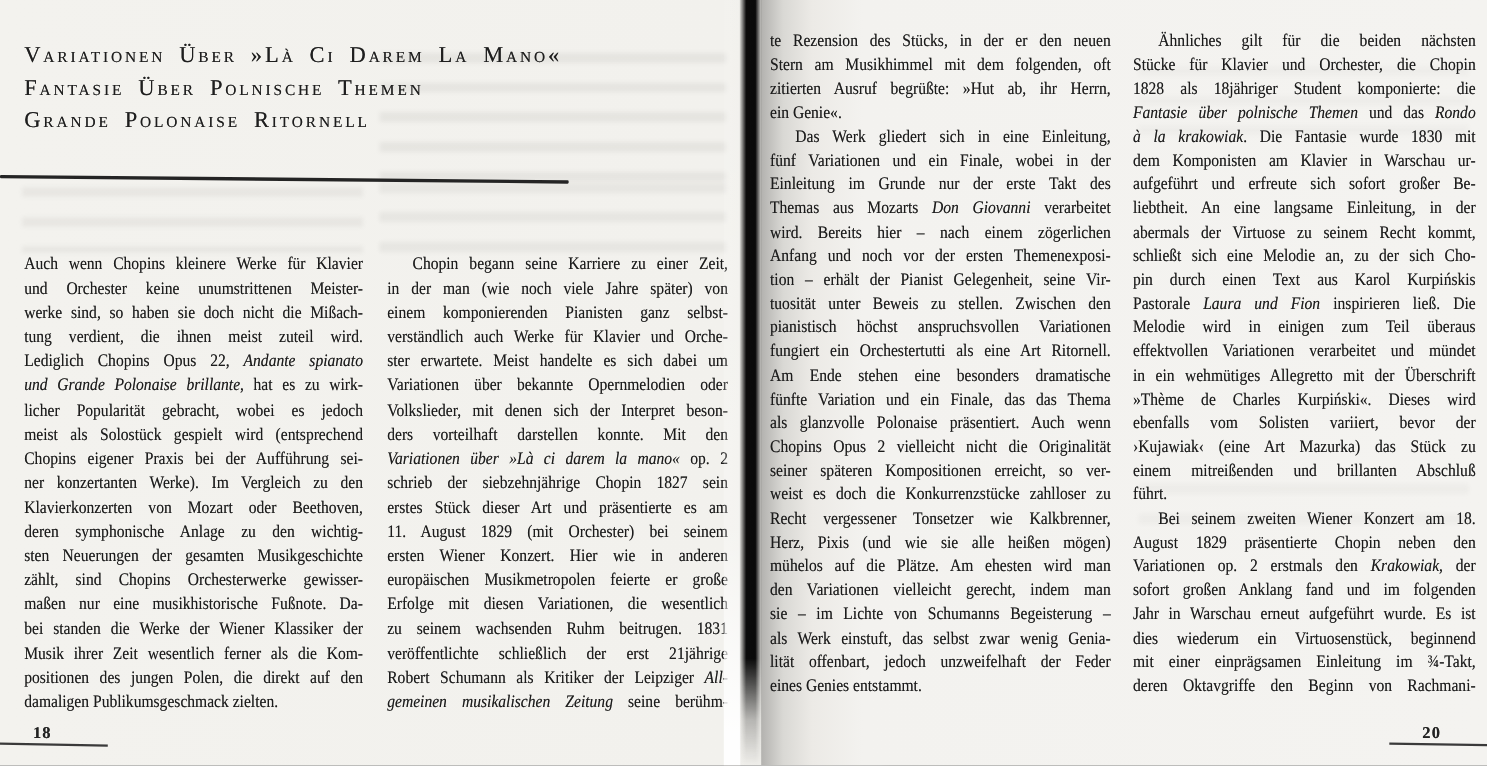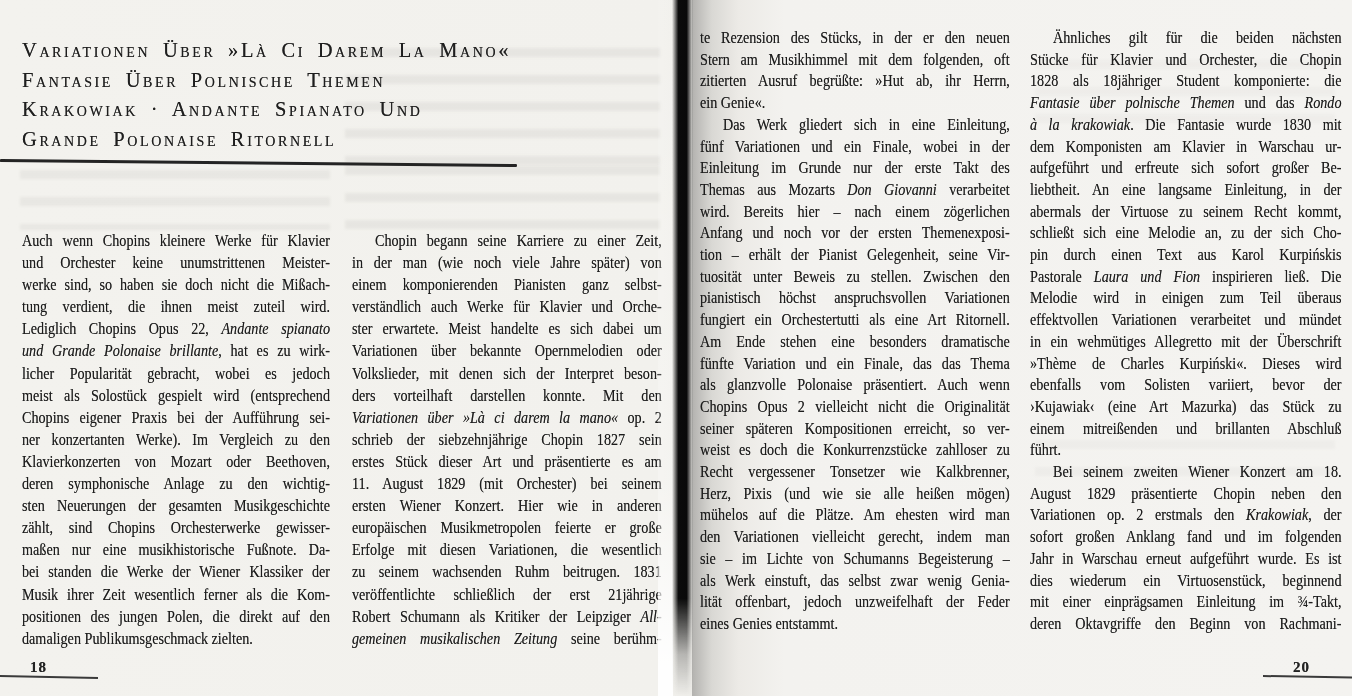--- a/index.html
+++ b/index.html
@@ -84,21 +84,20 @@
 <div class="spread">
 
   <div class="page page-left">
     <div class="bleed" style="left:345px; top:48px;  width:315px; height:128px; opacity:0.34;"></div>
     <div class="bleed" style="left:20px;  top:170px; width:310px; height:60px;  opacity:0.30;"></div>
     <div class="bleed" style="left:345px; top:166px; width:315px; height:66px;  opacity:0.32;"></div>
 
     <div class="title-block">
       <div class="title-line">Variationen Über »Là Ci Darem La Mano«</div>
       <div class="title-line">Fantasie Über Polnische Themen</div>
-      <div class="title-line">Krakowiak · Andante Spianato Und</div>
       <div class="title-line">Grande Polonaise Ritornell</div>
     </div>
     <div class="title-rule"></div>
 
     <div id="col-1" class="col col-left">
         <div class="line"><span>Auch wenn Chopins kleinere Werke für Klavier</span></div>
         <div class="line"><span>und Orchester keine unumstrittenen Meister-</span></div>
         <div class="line"><span>werke sind, so haben sie doch nicht die Mißach-</span></div>
         <div class="line"><span>tung verdient, die ihnen meist zuteil wird.</span></div>
         <div class="line"><span>Lediglich Chopins Opus 22, </span><em>Andante spianato</em></div>

